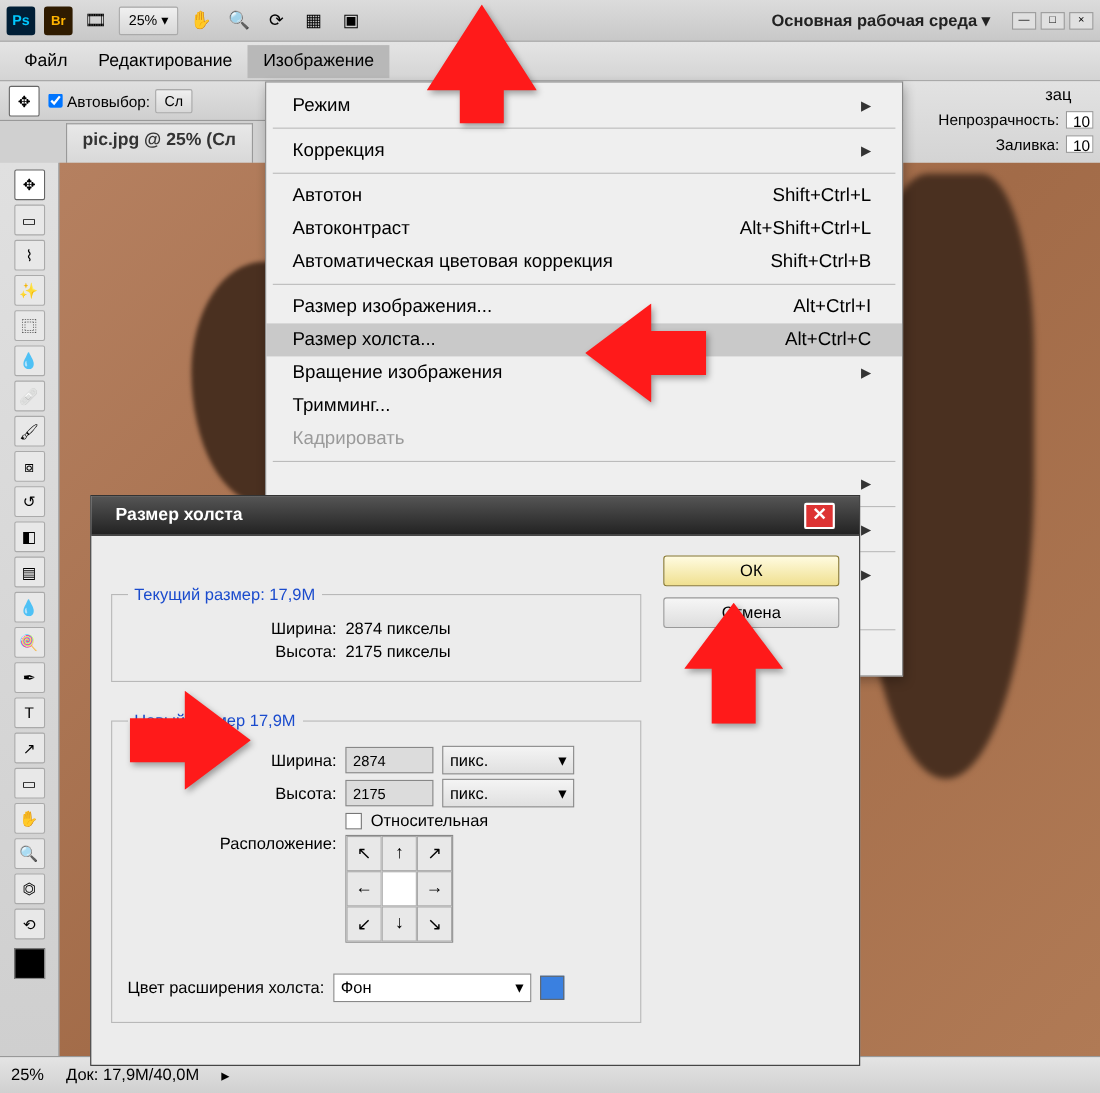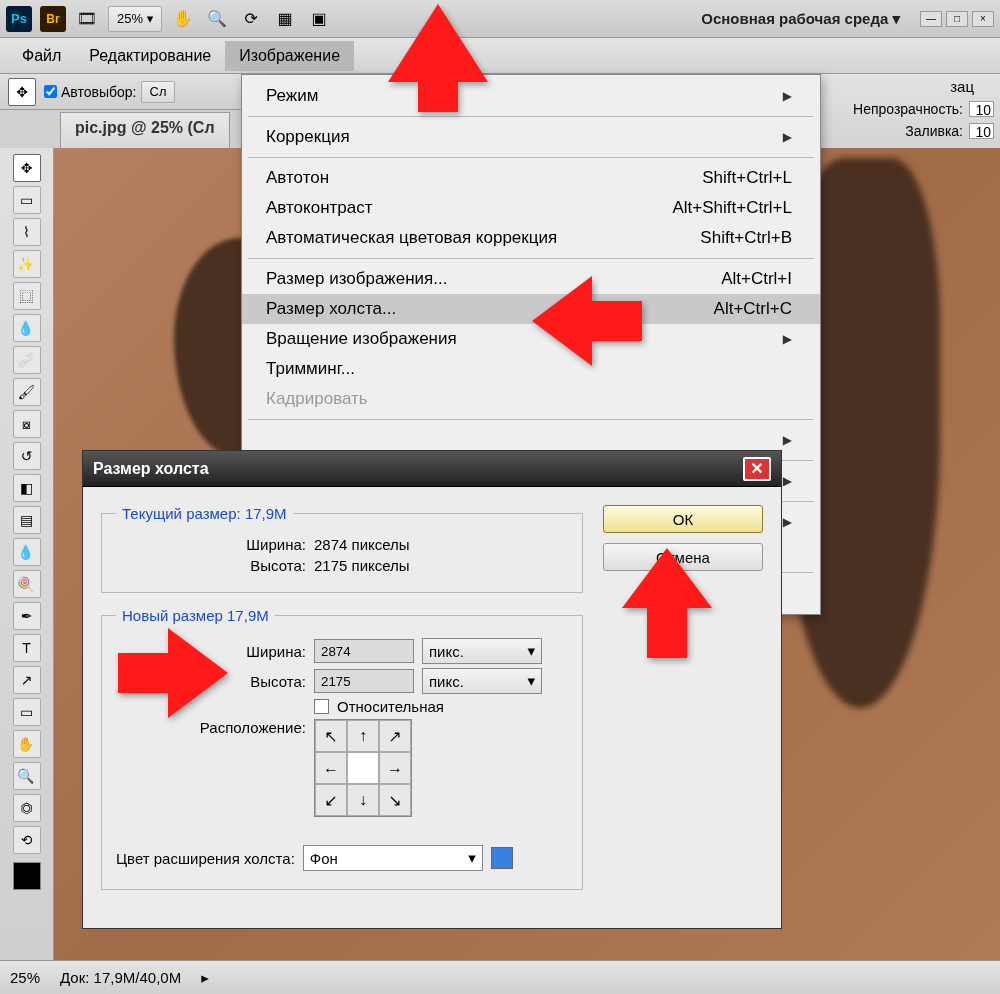--- a/index.html
+++ b/index.html
@@ -30,33 +30,33 @@
 
 .dropdown{position:absolute;left:241px;top:74px;width:580px;background:#efefef;border:1px solid #888;box-shadow:2px 4px 10px rgba(0,0,0,.3);padding:6px 0;font-size:17px;z-index:50;}
 .dd-item{display:flex;align-items:center;padding:5px 28px 5px 24px;}
 .dd-item.hover{background:#c9c9c9;}
 .dd-item.disabled{color:#9a9a9a;}
 .dd-label{flex:1;}
 .dd-short{color:#000;font-size:17px;}
 .dd-sep{height:1px;background:#bbb;margin:5px 6px;}
 .dd-arrow{font-size:12px;color:#333;}
 .dialog{position:absolute;left:82px;top:450px;width:700px;background:#ececec;border:1px solid #333;z-index:65;font-size:15px;}
-.dlg-title{height:36px;background:linear-gradient(#555,#222);color:#fff;display:flex;align-items:center;padding:0 10px;font-size:16px;font-weight:bold;border-bottom:1px solid #000;}
+.dlg-title{height:36px;background:linear-gradient(#555,#222);color:#fff;display:flex;align-items:center;padding:0 22px;font-size:16px;font-weight:bold;border-bottom:1px solid #000;}
 .dlg-close{margin-left:auto;width:28px;height:24px;background:#d33;border:2px solid #fff;color:#fff;font-weight:bold;text-align:center;line-height:20px;border-radius:2px;}
 .dlg-body{padding:18px 18px 24px 18px;display:flex;gap:20px;}
 .dlg-left{flex:1;}
 .dlg-right{width:160px;display:flex;flex-direction:column;gap:10px;align-items:stretch;}
 .dlg-btn{height:28px;border:1px solid #8a7a30;background:linear-gradient(#fffbe0,#f0e090);border-radius:3px;font-size:15px;}
 .dlg-btn.cancel{background:linear-gradient(#f6f6f6,#ddd);border-color:#999;}
-fieldset{border:1px solid #b8b8b8;padding:10px 14px 14px 14px;margin-bottom:14px;}
+fieldset{border:1px solid #b8b8b8;padding:10px 14px 14px 14px;margin-bottom:14px;margin-top:27px;}
 legend{color:#1a4bcd;padding:0 6px;font-size:15px;}
 .fs-row{display:flex;align-items:center;margin:4px 0;gap:8px;}
 .fs-label{width:190px;text-align:right;}
 .fs-val{color:#000;}
-.fs-input{width:100px;height:24px;border:1px solid #888;background:#dcdcdc;padding:0 6px;text-align:left;}
+.fs-input{width:80px;height:24px;border:1px solid #888;background:#dcdcdc;padding:0 6px;text-align:left;}
 .fs-select{width:120px;height:20px;border:1px solid #888;background:linear-gradient(#f4f4f4,#e0e0e0);display:flex;align-items:center;padding:12px 6px;justify-content:space-between;}
 .chk{width:15px;height:15px;border:1px solid #777;background:#fff;}
 .anchor-grid{display:grid;grid-template-columns:repeat(3,32px);grid-template-rows:repeat(3,32px);border:1px solid #888;}
 .anchor-cell{border:1px solid #aaa;background:#e8e8e8;display:flex;align-items:center;justify-content:center;font-size:16px;}
 .anchor-cell.center{background:#fff;}
 .color-chip{width:22px;height:22px;background:#3a80e0;border:1px solid #666;}
 
 .big-arrow{position:absolute;z-index:100;}
 .big-arrow svg{filter:drop-shadow(2px 3px 3px rgba(0,0,0,.35));}
 

